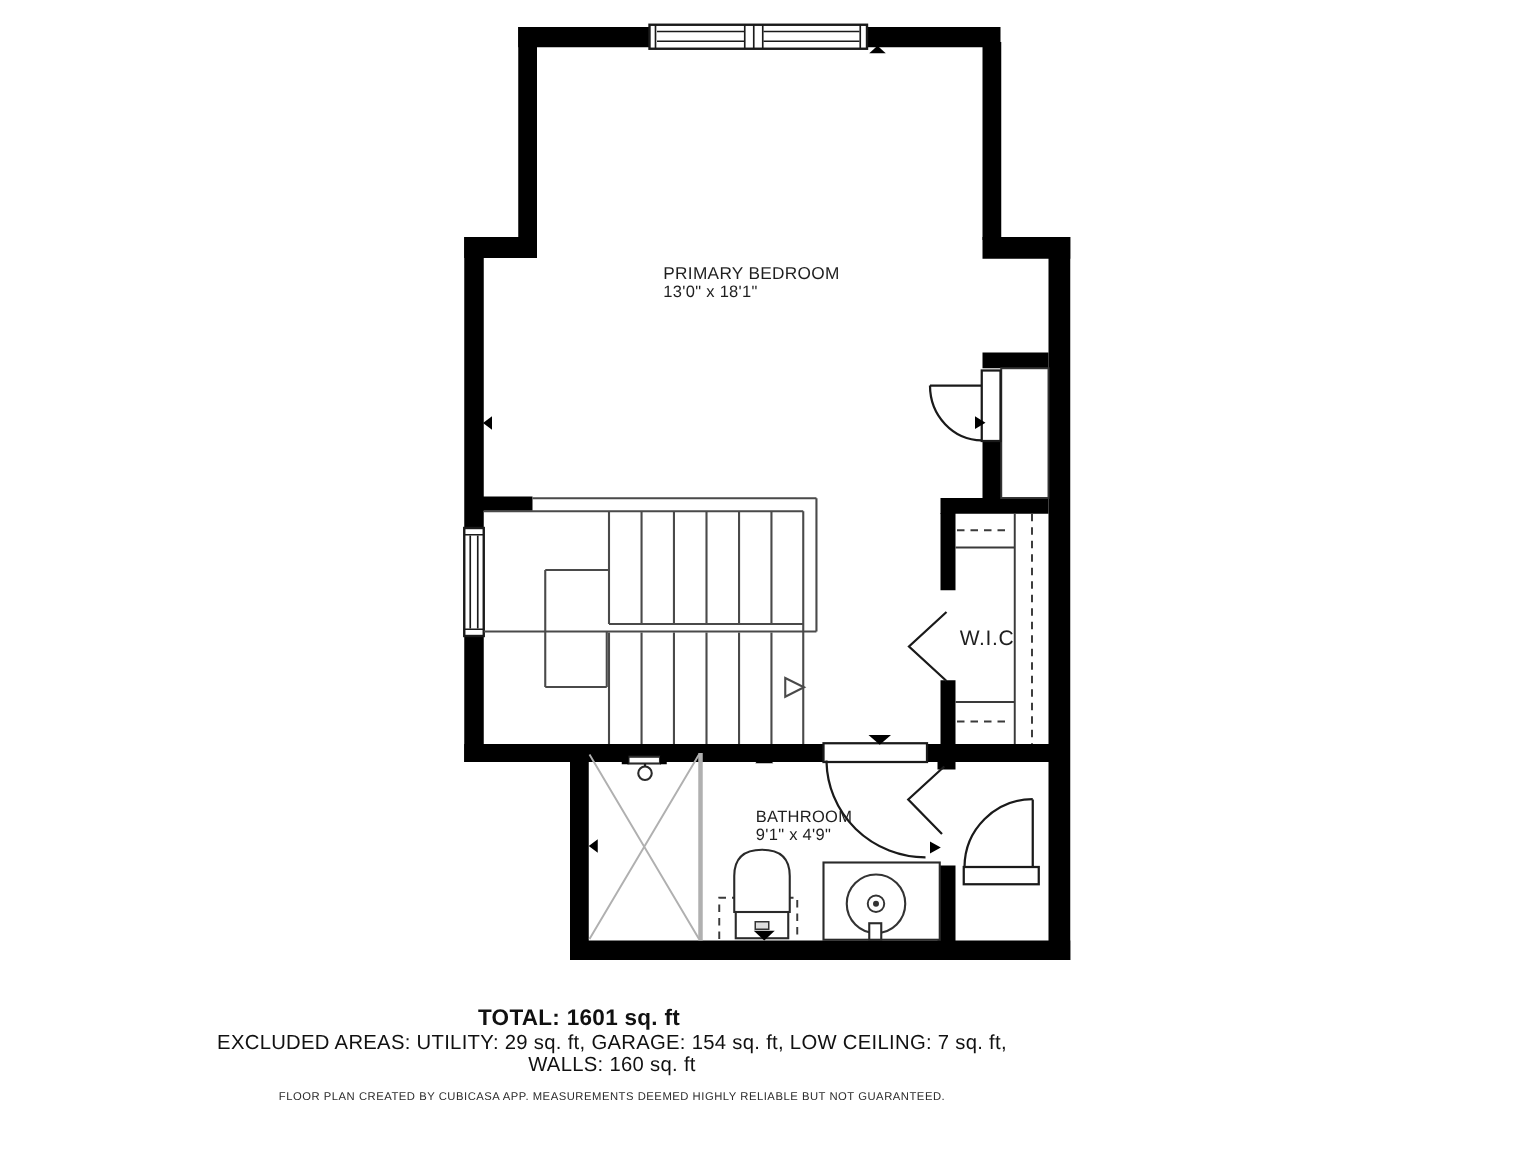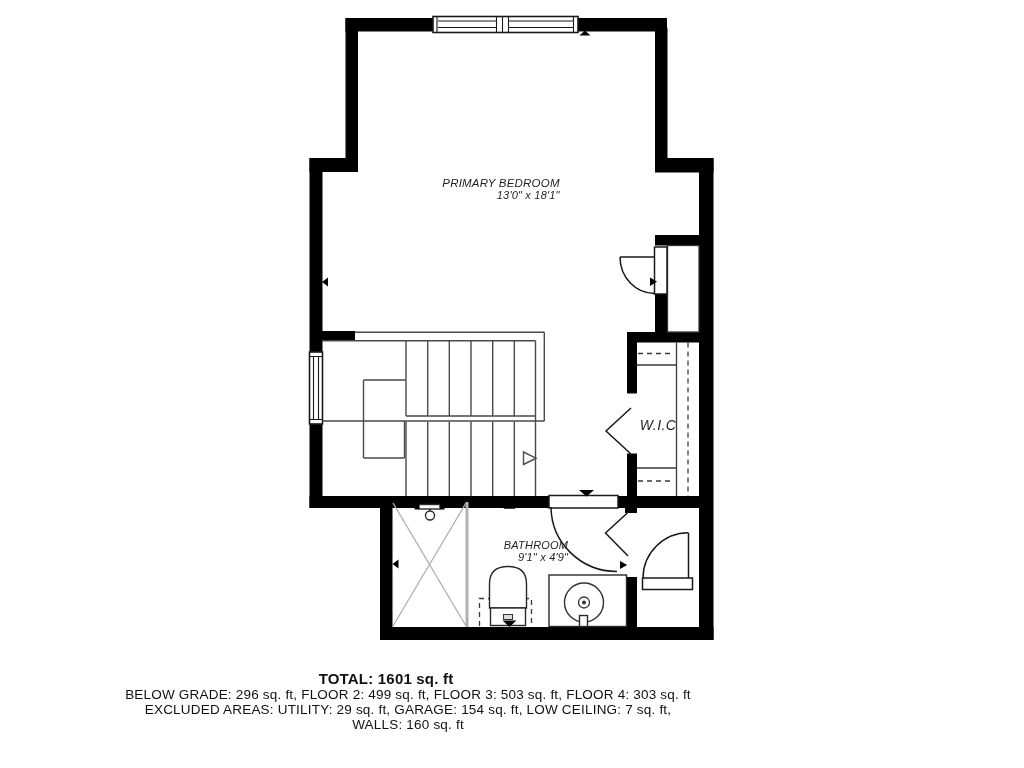--- a/index.html
+++ b/index.html
@@ -1,21 +1,21 @@
 <!DOCTYPE html>
 <html><head>
 <meta charset="utf-8">
 <title>Floor Plan</title>
 <style>
   html,body{margin:0;padding:0;background:#fff;}
   #canvas{position:relative;width:1024px;height:768px;background:#ffffff;overflow:hidden;
           font-family:"Liberation Sans",sans-serif;color:#1a1a1a;}
   #plan-svg{position:absolute;left:0;top:0;}
-  .room-label{position:absolute;transform:translateX(-50%);text-align:right;white-space:nowrap;
-              color:#1f1f1f;font-style:italic;}
+  .room-label{position:absolute;transform:translateX(-50%);text-align:left;white-space:nowrap;
+              color:#1f1f1f;}
   .room-label .l1{font-size:11.5px;line-height:12px;letter-spacing:.2px;}
   .room-label .l2{font-size:11px;line-height:12px;letter-spacing:.2px;}
   #wic-label{font-size:14px;letter-spacing:.4px;}
   #footer{position:absolute;left:0;top:670px;width:816px;text-align:center;color:#111;}
   #footer .total{font-size:15px;font-weight:bold;letter-spacing:.2px;line-height:17px;
                  position:relative;left:-22px;}
   #footer .area-line{font-size:13.5px;letter-spacing:.2px;line-height:15px;}
   #footer .disclaimer{margin-top:9px;font-size:7.5px;letter-spacing:.35px;color:#2a2a2a;}
   .wall{fill:#000000;}
   .sline{stroke:#4a4a4a;stroke-width:1.4;fill:none;}
@@ -157,18 +157,18 @@
     <span>W.I.C</span>
   </div>
 
   <div class="room-label" style="left:524px;top:539px;margin-left:12px;">
     <div class="l1" style="font-size:11px">BATHROOM</div>
     <div class="l2">9'1" x 4'9"</div>
   </div>
 
   <div id="footer">
     <div class="total">TOTAL: 1601 sq. ft</div>
-    <div class="area-line">BELOW GRADE: 296 sq. ft, FLOOR 2: 499 sq. ft, FLOOR 3: 503 sq. ft, FLOOR 4: 303 sq. ft</div>
     <div class="area-line">EXCLUDED AREAS: UTILITY: 29 sq. ft, GARAGE: 154 sq. ft, LOW CEILING: 7 sq. ft,</div>
     <div class="area-line">WALLS: 160 sq. ft</div>
+    <div class="disclaimer">FLOOR PLAN CREATED BY CUBICASA APP. MEASUREMENTS DEEMED HIGHLY RELIABLE BUT NOT GUARANTEED.</div>
   </div>
 
 </div>
 
 </body></html>

